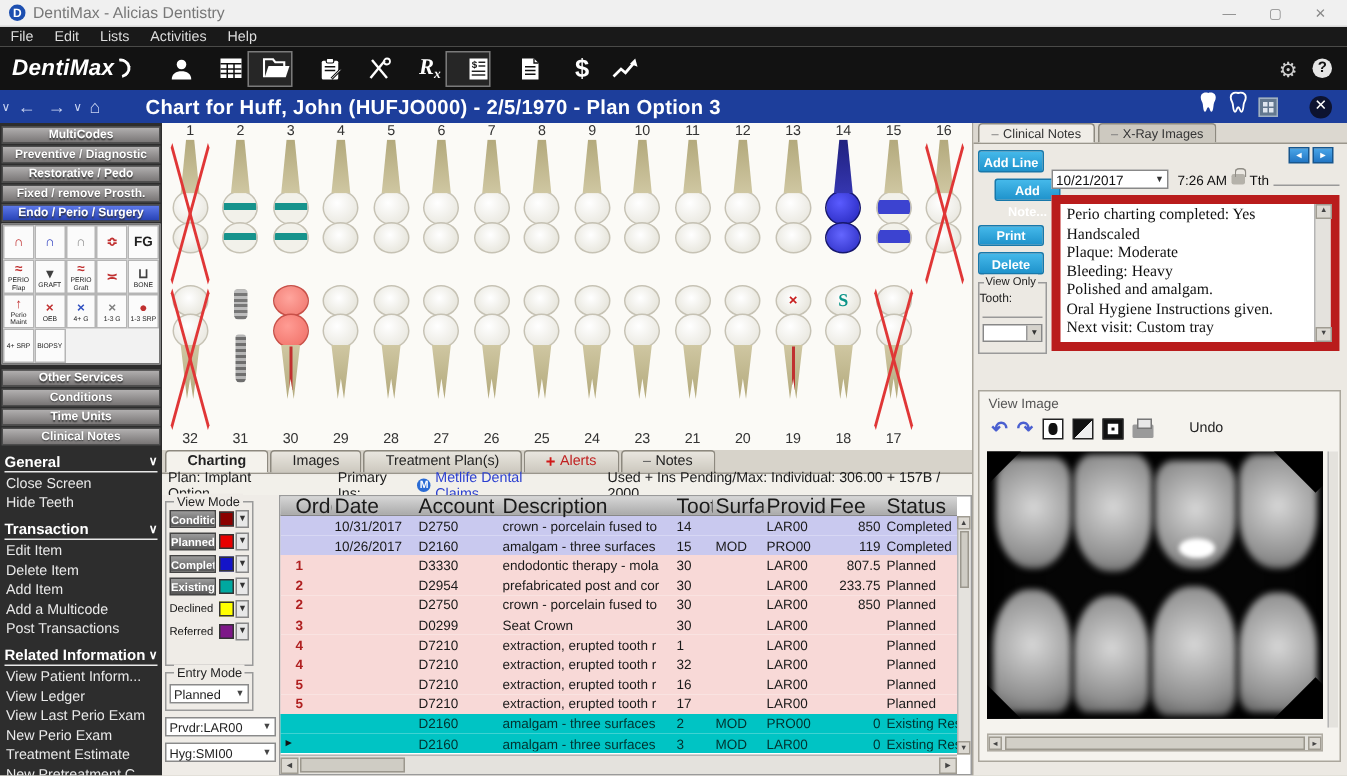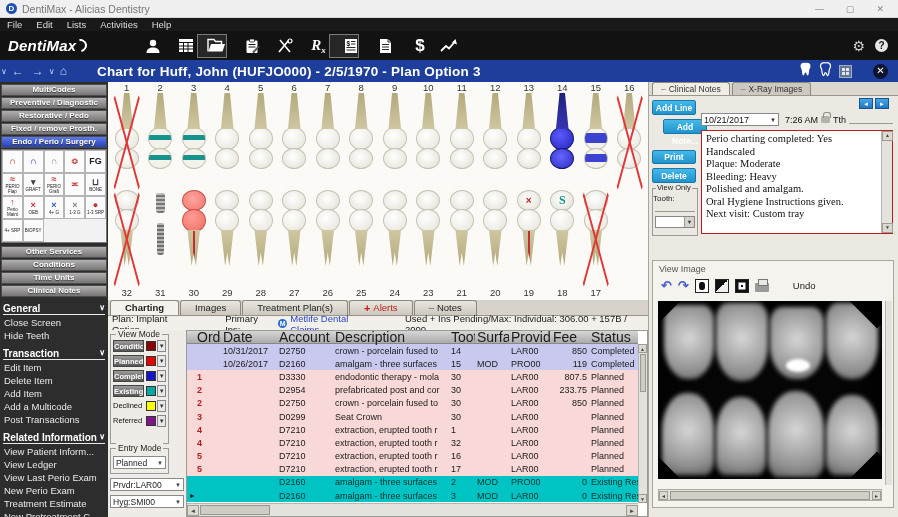--- a/index.html
+++ b/index.html
@@ -15,21 +15,21 @@
   .titlebar .t-text { font-size:10.5px; color:#777; }
   .win-ctrls { margin-left:auto; display:flex; gap:22px; color:#888; font-size:9px; padding-right:8px; }
 
   
   .menubar { position:absolute; left:0; top:18px; width:898px; height:13px; background:#191919;
     display:flex; align-items:center; }
   .menu-item { color:#ddd; font-size:9.5px; padding:0 7px; }
 
   
   .toolbar { position:absolute; left:0; top:31px; width:898px; height:29px; background:#121212;
-    display:flex; align-items:center;gap:32px; }
+    display:flex; align-items:center; }
   .brand { display:flex; align-items:center; margin:0 10px 0 8px; }
   .brand b { color:#fff; font-style:italic; font-size:15px; letter-spacing:.2px; }
   .swoosh { width:13px; height:13px; border:2.5px solid #fff; border-radius:50%;
     border-left-color:transparent; border-bottom-color:transparent; transform:rotate(35deg); margin-left:-2px; }
   .tb-ico { width:30px; height:24px; display:flex; align-items:center; justify-content:flex-end; margin:0 1.5px; }
   .tb-ico.active { border:1px solid #7a7a7a; background:#262626; }
   .tb-right { margin-left:auto; display:flex; align-items:center; gap:10px; padding-right:10px; }
   .gear { color:#cfcfcf; font-size:14px; }
   .help-ico { width:13px; height:13px; border-radius:50%; background:#e6e6e6; color:#111;
     font-size:10px; font-weight:bold; text-align:center; line-height:13px; }
@@ -173,21 +173,21 @@
   .nh-combo { width:78px; height:13px; background:#fff; border:1px solid #888; display:flex; align-items:center;
     font-size:9px; padding-left:2px; }
   .nh-combo .arr { margin-left:auto; font-size:6px; padding-right:2px; color:#333; }
   .lock { width:9px; height:7px; background:#b5b2aa; border-radius:1.5px; position:relative; margin:0 3px; }
   .lock.orange { background:#e59a1f; }
   .lock:before { content:""; position:absolute; top:-4px; left:1.5px; width:6px; height:5px;
     border:1.5px solid #8f8c85; border-bottom:none; border-radius:3px 3px 0 0; }
   .lock.orange:before { border-color:#b37413; }
   .nh-line { flex:1; border-bottom:1px solid #999; height:9px; margin-left:3px; }
   .note-text { position:absolute; left:52px; top:48px; width:192px; height:104px; background:#fff;
-    border:1px solid #b91c1c; font-family:"Liberation Serif",serif; font-size:10.5px; color:#111;
+    border:6px solid #b91c1c; font-family:"Liberation Serif",serif; font-size:10.5px; color:#111;
     padding:2px 14px 2px 4px; line-height:12.5px; }
   .nt-scroll { position:absolute; right:0; top:0; bottom:0; width:11px; background:#e4e2dd; border-left:1px solid #b5b5b5; }
   .nt-scroll .sb-btn { width:11px; height:10px; }
   .nt-scroll .dn { position:absolute; bottom:0; }
   .note2 { position:absolute; left:52px; top:156px; width:192px; display:flex; align-items:center; font-size:9px; color:#111; }
 
   
   .viewimg { position:absolute; left:3px; top:178px; width:242px; height:248px; background:#f5f3ee; border:1px solid #aaa69c; }
   .vi-title { font-size:9px; color:#555; padding:3px 0 0 6px; }
   .vi-toolbar { display:flex; align-items:center; gap:6px; padding:3px 0 0 8px; height:20px; }

